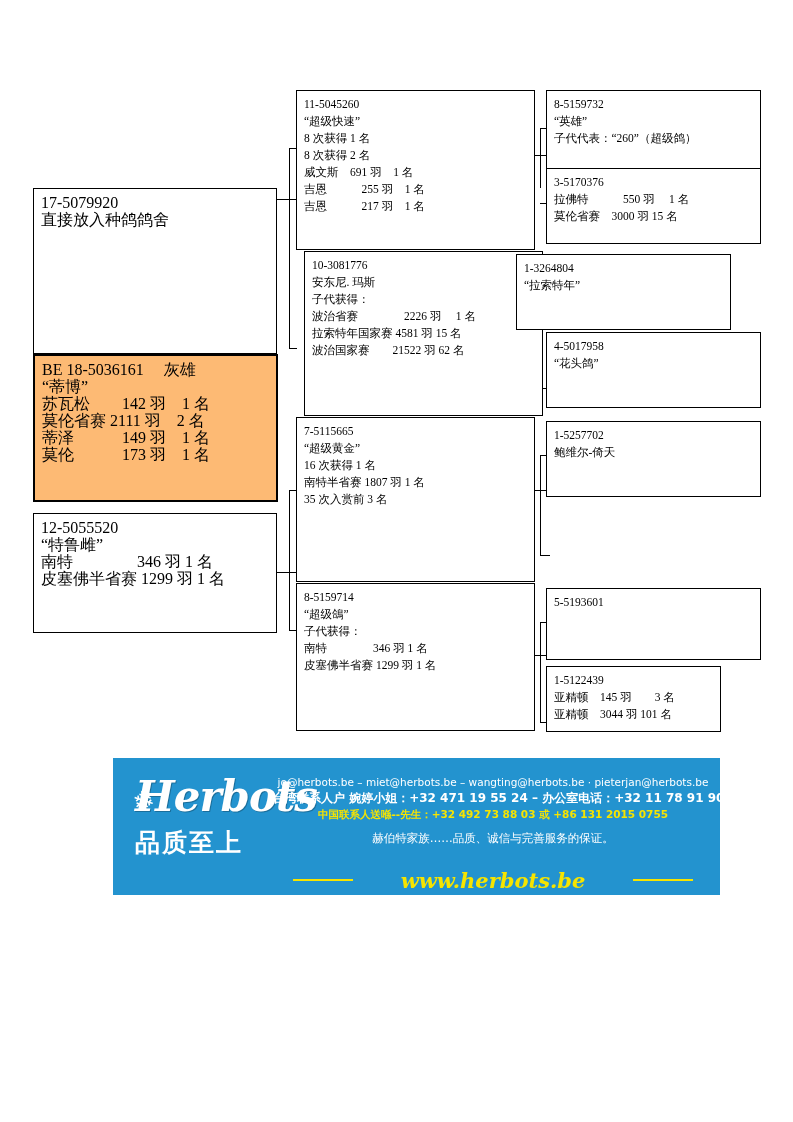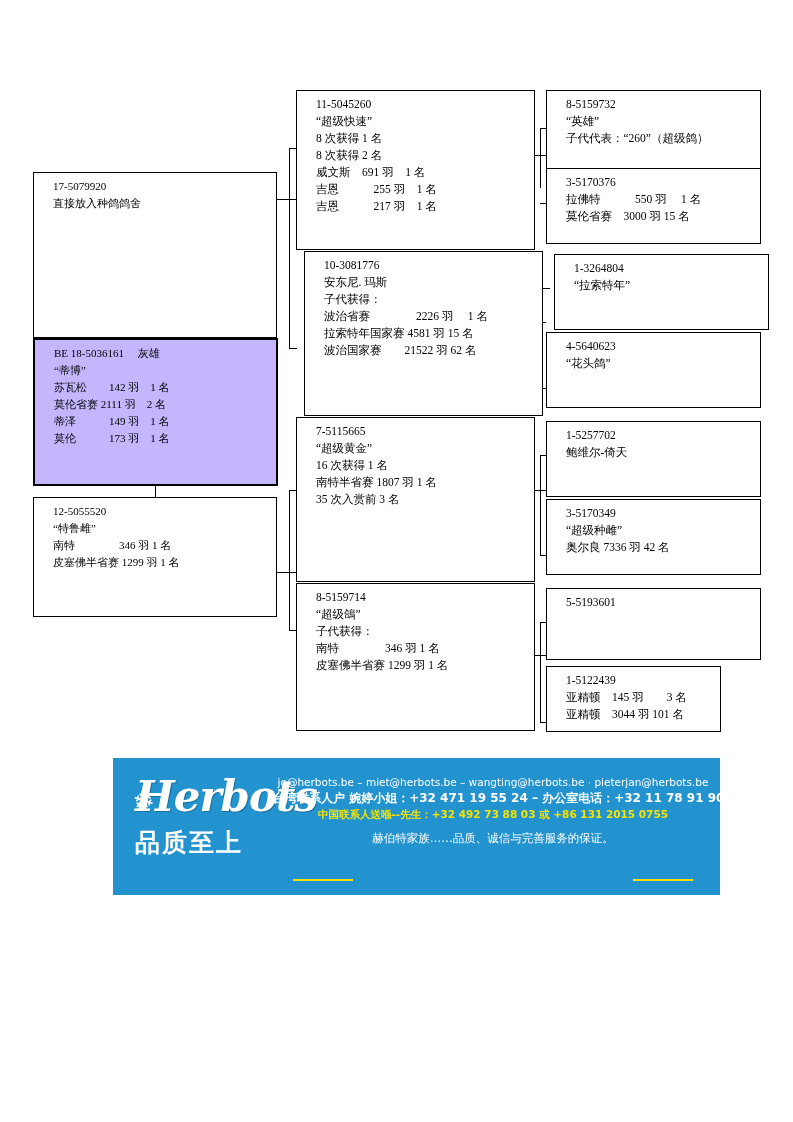--- a/index.html
+++ b/index.html
@@ -19,29 +19,29 @@
     position: absolute;
     left: 0; top: 0;
     width: 793px;
     height: 1122px;
   }
   .box {
     position: absolute;
     border: 1px solid #000000;
     background: #ffffff;
     box-sizing: border-box;
-    padding: 5px 19px;
+    padding: 5px 7px;
     font-size: 11.5px;
     line-height: 17px;
     white-space: pre;
     font-family: "Liberation Serif", serif;
   }
-  .box.gen1 { font-size: 11px; }
+  .box.gen1 { font-size: 16px; margin-top: 16px; }
   .box.highlight {
-    background: #c4b5fd;
+    background: #fdba74;
     border: 2px solid #000000;
   }
   .line {
     position: absolute;
     background: #000000;
   }
   .hline { height: 1px; }
   .vline { width: 1px; }
   .banner {
     position: absolute;
@@ -225,32 +225,29 @@
 <span>皮塞佛半省赛 1299 羽 1 名</span></div>
 
   <div class="box" style="left:546px; top:90px; width:215px; height:80px;"><span>8-5159732</span>
 <span>“英雄”</span>
 <span>子代代表：“260”（超级鸽）</span></div>
 
   <div class="box" style="left:546px; top:168px; width:215px; height:76px;"><span>3-5170376</span>
 <span>拉佛特　　　550 羽　 1 名</span>
 <span>莫伦省赛　3000 羽 15 名</span></div>
 
-  <div class="box" style="left:554px; top:254px; width:215px; height:76px;"><span>1-3264804</span>
+  <div class="box" style="left:516px; top:254px; width:215px; height:76px;"><span>1-3264804</span>
 <span>“拉索特年”</span></div>
 
-  <div class="box" style="left:546px; top:332px; width:215px; height:76px;"><span>4-5640623</span>
+  <div class="box" style="left:546px; top:332px; width:215px; height:76px;"><span>4-5017958</span>
 <span>“花头鸽”</span></div>
 
   <div class="box" style="left:546px; top:421px; width:215px; height:76px;"><span>1-5257702</span>
 <span>鲍维尔-倚天</span></div>
 
-  <div class="box" style="left:546px; top:499px; width:215px; height:76px;"><span>3-5170349</span>
-<span>“超级种雌”</span>
-<span>奥尔良 7336 羽 42 名</span></div>
 
   <div class="box" style="left:546px; top:588px; width:215px; height:72px;"><span>5-5193601</span></div>
 
   <div class="box" style="left:546px; top:666px; width:175px; height:66px;"><span>1-5122439</span>
 <span>亚精顿　145 羽　　3 名</span>
 <span>亚精顿　3044 羽 101 名</span></div>
 
   <div class="banner">
     <div class="banner-logo">
       <span class="dove">❄</span>
@@ -258,15 +255,16 @@
       <div class="brandsub">品质至上</div>
     </div>
     <div class="banner-contact">
       <div class="contact-line1">jo@herbots.be – miet@herbots.be – wangting@herbots.be · pieterjan@herbots.be</div>
       <div class="contact-line2">台湾联系人户 婉婷小姐：+32 471 19 55 24 – 办公室电话：+32 11 78 91 90</div>
       <div class="contact-line3">中国联系人送喺--先生：+32 492 73 88 03 或 +86 131 2015 0755</div>
       <div class="contact-slogan">赫伯特家族……品质、诚信与完善服务的保证。</div>
     </div>
     <div class="url-rule left"></div>
     <div class="url-rule right"></div>
+    <div class="banner-url">www.herbots.be</div>
   </div>
 
 </div>
 
 </body></html>

